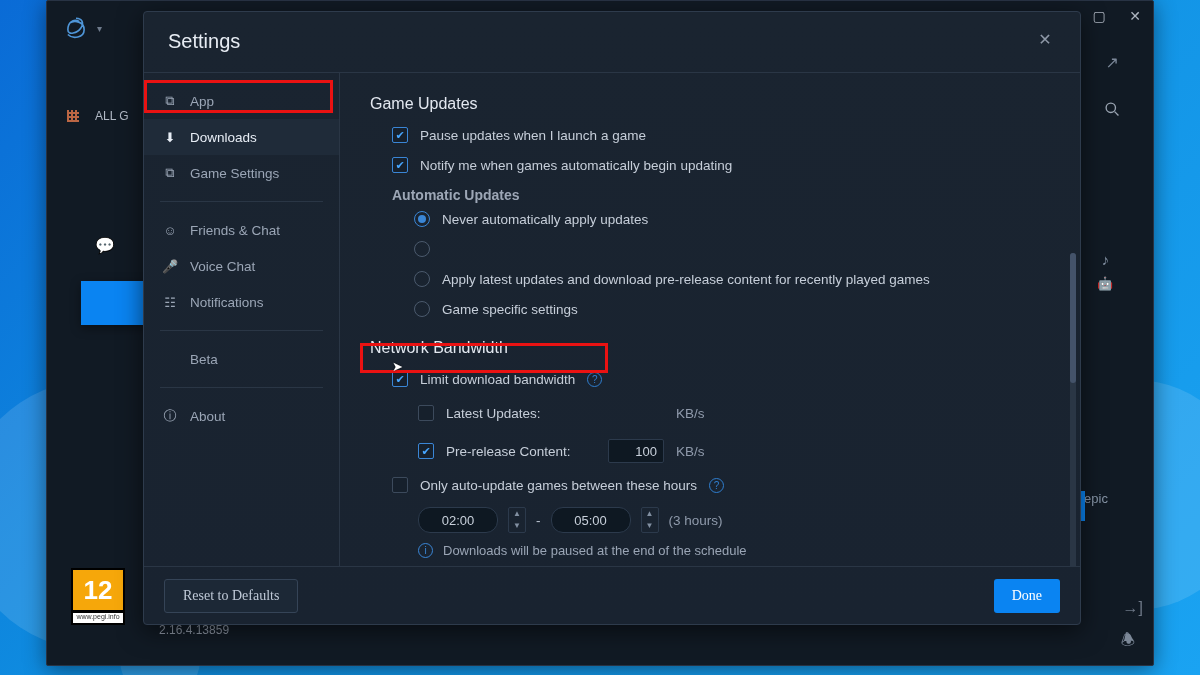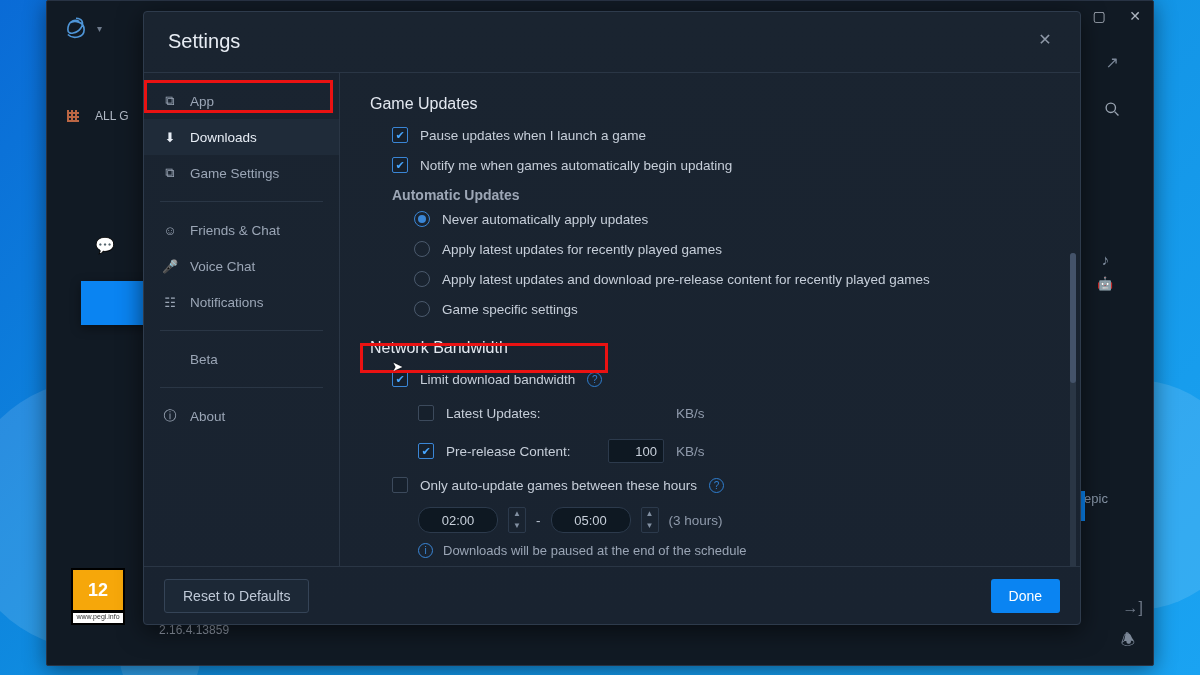--- a/index.html
+++ b/index.html
@@ -33,21 +33,21 @@
   .bg-search { position:absolute; right:32px; top:100px; color:#9aa4b2; }
   .bg-bell { position:absolute; right:18px; bottom:10px; color:#7c8898; }
   .bg-arrow { position:absolute; right:10px; bottom:48px; color:#6d7786; }
   .bg-chat { position:absolute; left:48px; top:235px; color:#b7c2d2; }
   .bg-blue-tile { position:absolute; left:34px; top:280px; width:92px; height:44px; background:#0a84f2; box-shadow:0 3px 10px rgba(0,0,0,.4);}
   .bg-side-right { position:absolute; right:0; top:240px; width:95px; height:360px; color:#8694a6; font-size:13px;}
   .bg-side-right .ic { text-align:center; margin:10px 0 8px; font-size:15px;}
   .bg-side-right .txt { padding-left:8px; margin-top:200px;}
   .bg-btn { position:absolute; right:68px; top:490px; width:30px; height:30px; background:#0a84f2; }
   .pegi { position:absolute; left:24px; bottom:40px; width:54px; }
-  .pegi-top { height:44px; background:#f6a70a; color:#fff; display:flex; align-items:center; justify-content:center; font-size:18px; font-weight:700; border:2px solid #000;}
+  .pegi-top { height:44px; background:#f6a70a; color:#fff; display:flex; align-items:center; justify-content:center; font-size:26px; font-weight:700; border:2px solid #000;}
   .pegi-bot { height:13px; background:#fff; color:#333; font-size:7px; text-align:center; border:2px solid #000; border-top:1px solid #000;}
   .version { position:absolute; left:112px; bottom:28px; color:#8e97a5; font-size:12px; }
 
   
   .settings {
     position:absolute; left:96px; top:10px; width:938px; height:614px;
     background:linear-gradient(180deg,#1a2430 0%, #192330 100%);
     border:1px solid #2e3b4c; border-radius:4px; box-shadow:0 6px 24px rgba(0,0,0,.55);
     display:flex; flex-direction:column; color:#bfc7d4;
   }
@@ -77,21 +77,21 @@
   .unit { color:#8f9aab; }
   .time-wrap { display:flex; align-items:center; gap:10px; margin-left:48px; margin-bottom:10px;}
   .time-box { width:80px; height:26px; background:#0e1822; border:1px solid #2c3a4c; color:#c8d0db; display:flex; align-items:center; justify-content:center; font-size:13px; border-radius:12px;}
   .spin { width:18px; height:26px; border:1px solid #2c3a4c; border-radius:2px; display:flex; flex-direction:column; }
   .spin span { flex:1; font-size:8px; color:#8290a2; text-align:center; line-height:12px;}
   .paused-note { display:flex; align-items:center; gap:10px; margin-left:48px; color:#9aa5b5; font-size:13px;}
   .scrollbar { position:absolute; right:4px; top:180px; width:6px; height:320px; background:#2a3645; border-radius:3px; }
   .scrollbar::after { content:""; position:absolute; left:0; top:0; width:6px; height:130px; background:#44536a; border-radius:3px;}
 
   .settings-footer { height:58px; border-top:1px solid #2a3645; display:flex; align-items:center; justify-content:space-between; padding:0 20px;}
-  .btn { height:34px; padding:0 18px; border-radius:3px; font-size:14px; display:flex; align-items:center; cursor:pointer;}
+  .btn { height:34px; padding:0 18px; border-radius:3px; font-size:14px; display:flex; align-items:center; cursor:pointer;font-family:Liberation Serif, serif;}
   .btn-secondary { border:1px solid #354457; color:#bfc9d7; background:#1c2836;}
   .btn-primary { background:#0a84f2; color:#fff; }
 
   
   .hl { position:absolute; border:3px solid #ea1212; pointer-events:none; }
   .hl.h1 { left:0px; top:68px; width:189px; height:33px;}
   .hl.h2 { left:216px; top:331px; width:248px; height:30px;}
   .cursor-arrow { position:absolute; left:248px; top:347px; font-size:13px; color:#fff; text-shadow:0 0 2px #000; pointer-events:none;}
 </style>
 </head>
@@ -198,21 +198,20 @@
           <span class="lbl">Notify me when games automatically begin updating</span>
         </div>
 
         <div class="sub-h">Automatic Updates</div>
         <div class="row indent2">
           <span class="radio on"></span>
           <span class="lbl">Never automatically apply updates</span>
         </div>
         <div class="row indent2">
           <span class="radio"></span>
-          <span class="lbl">Apply latest updates for recently played games</span>
         </div>
         <div class="row indent2">
           <span class="radio"></span>
           <span class="lbl">Apply latest updates and download pre-release content for recently played games</span>
         </div>
         <div class="row indent2">
           <span class="radio"></span>
           <span class="lbl">Game specific settings</span>
         </div>
 

